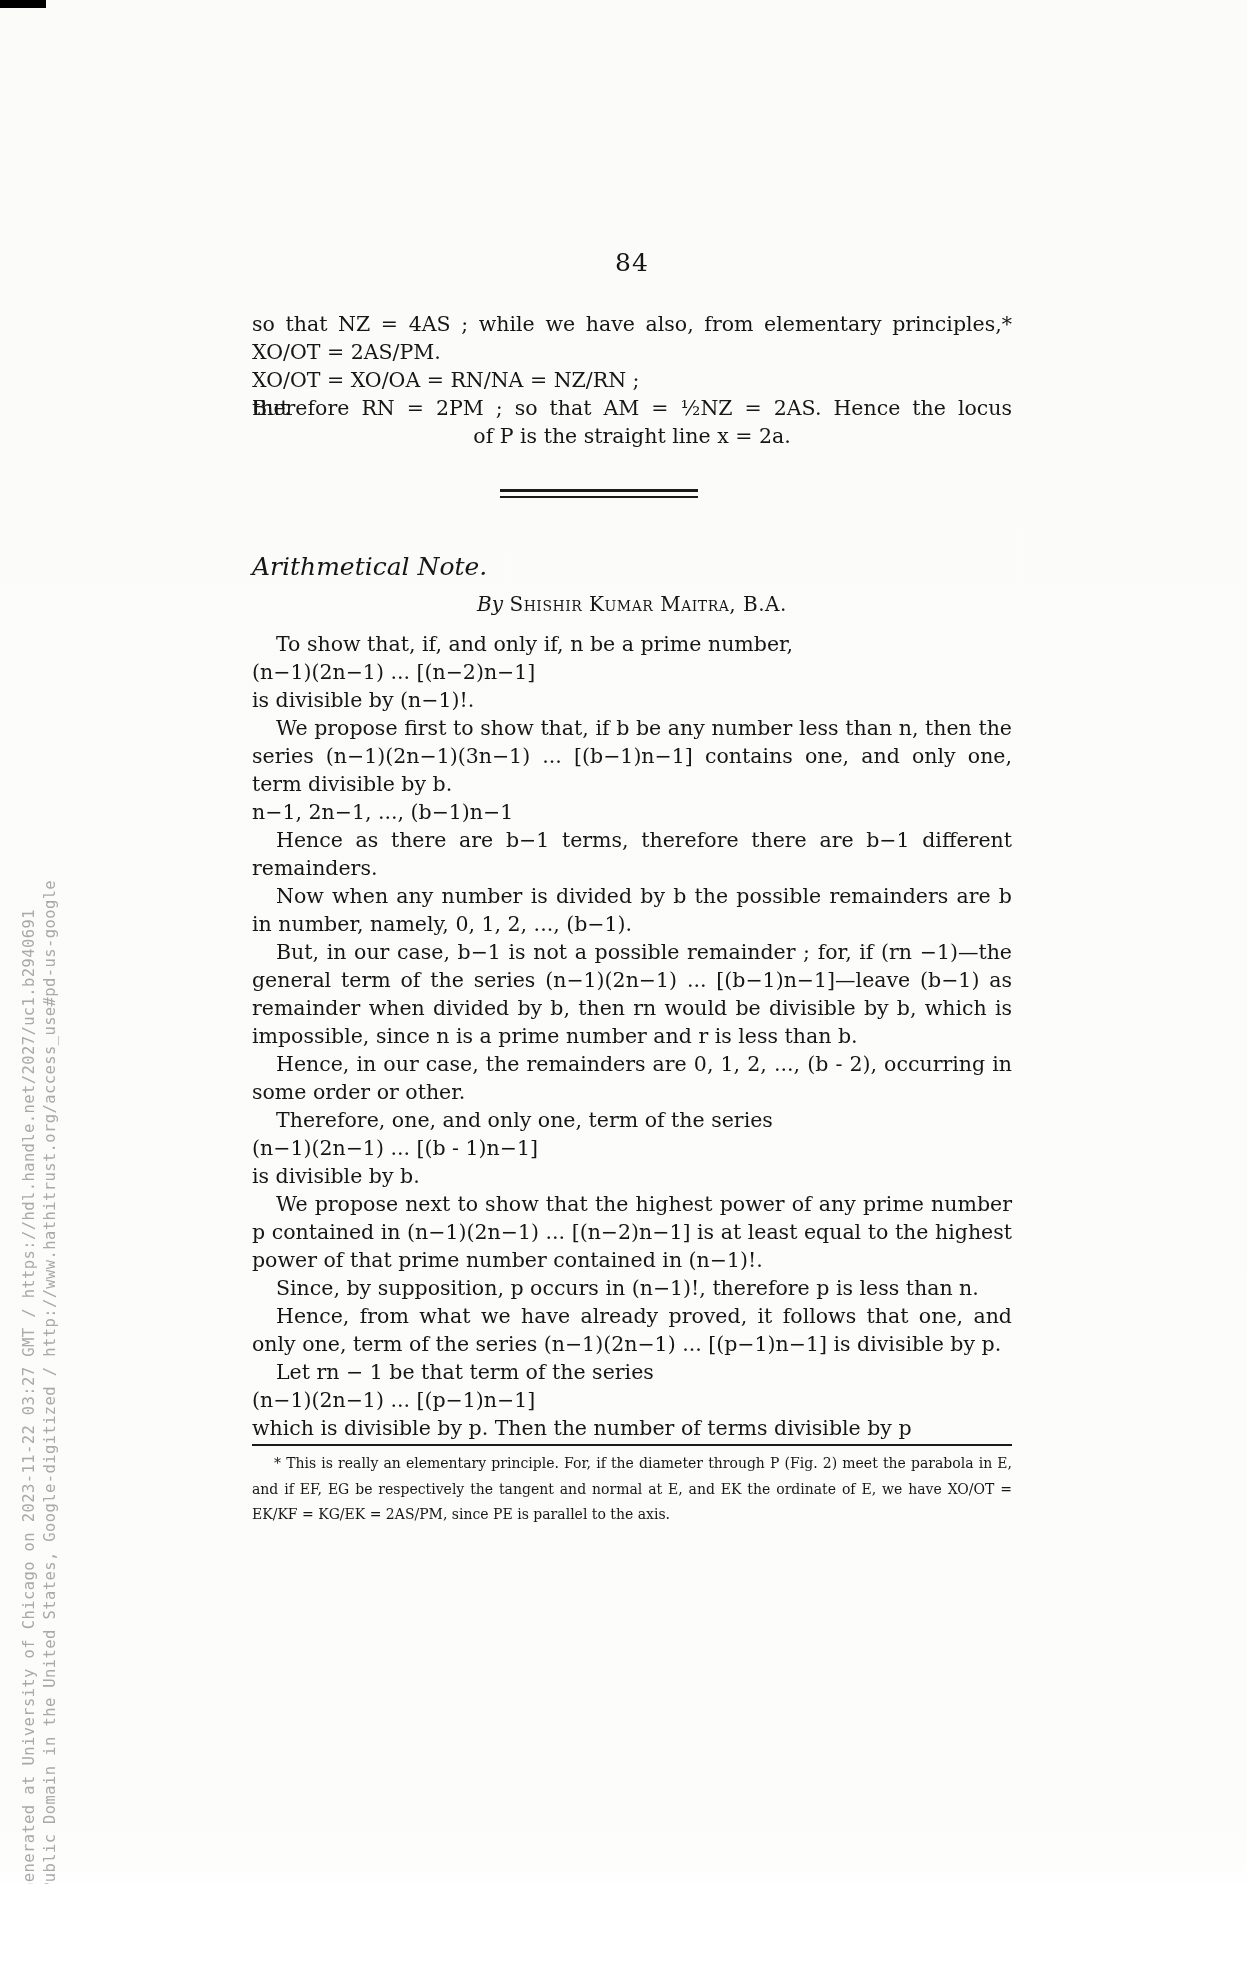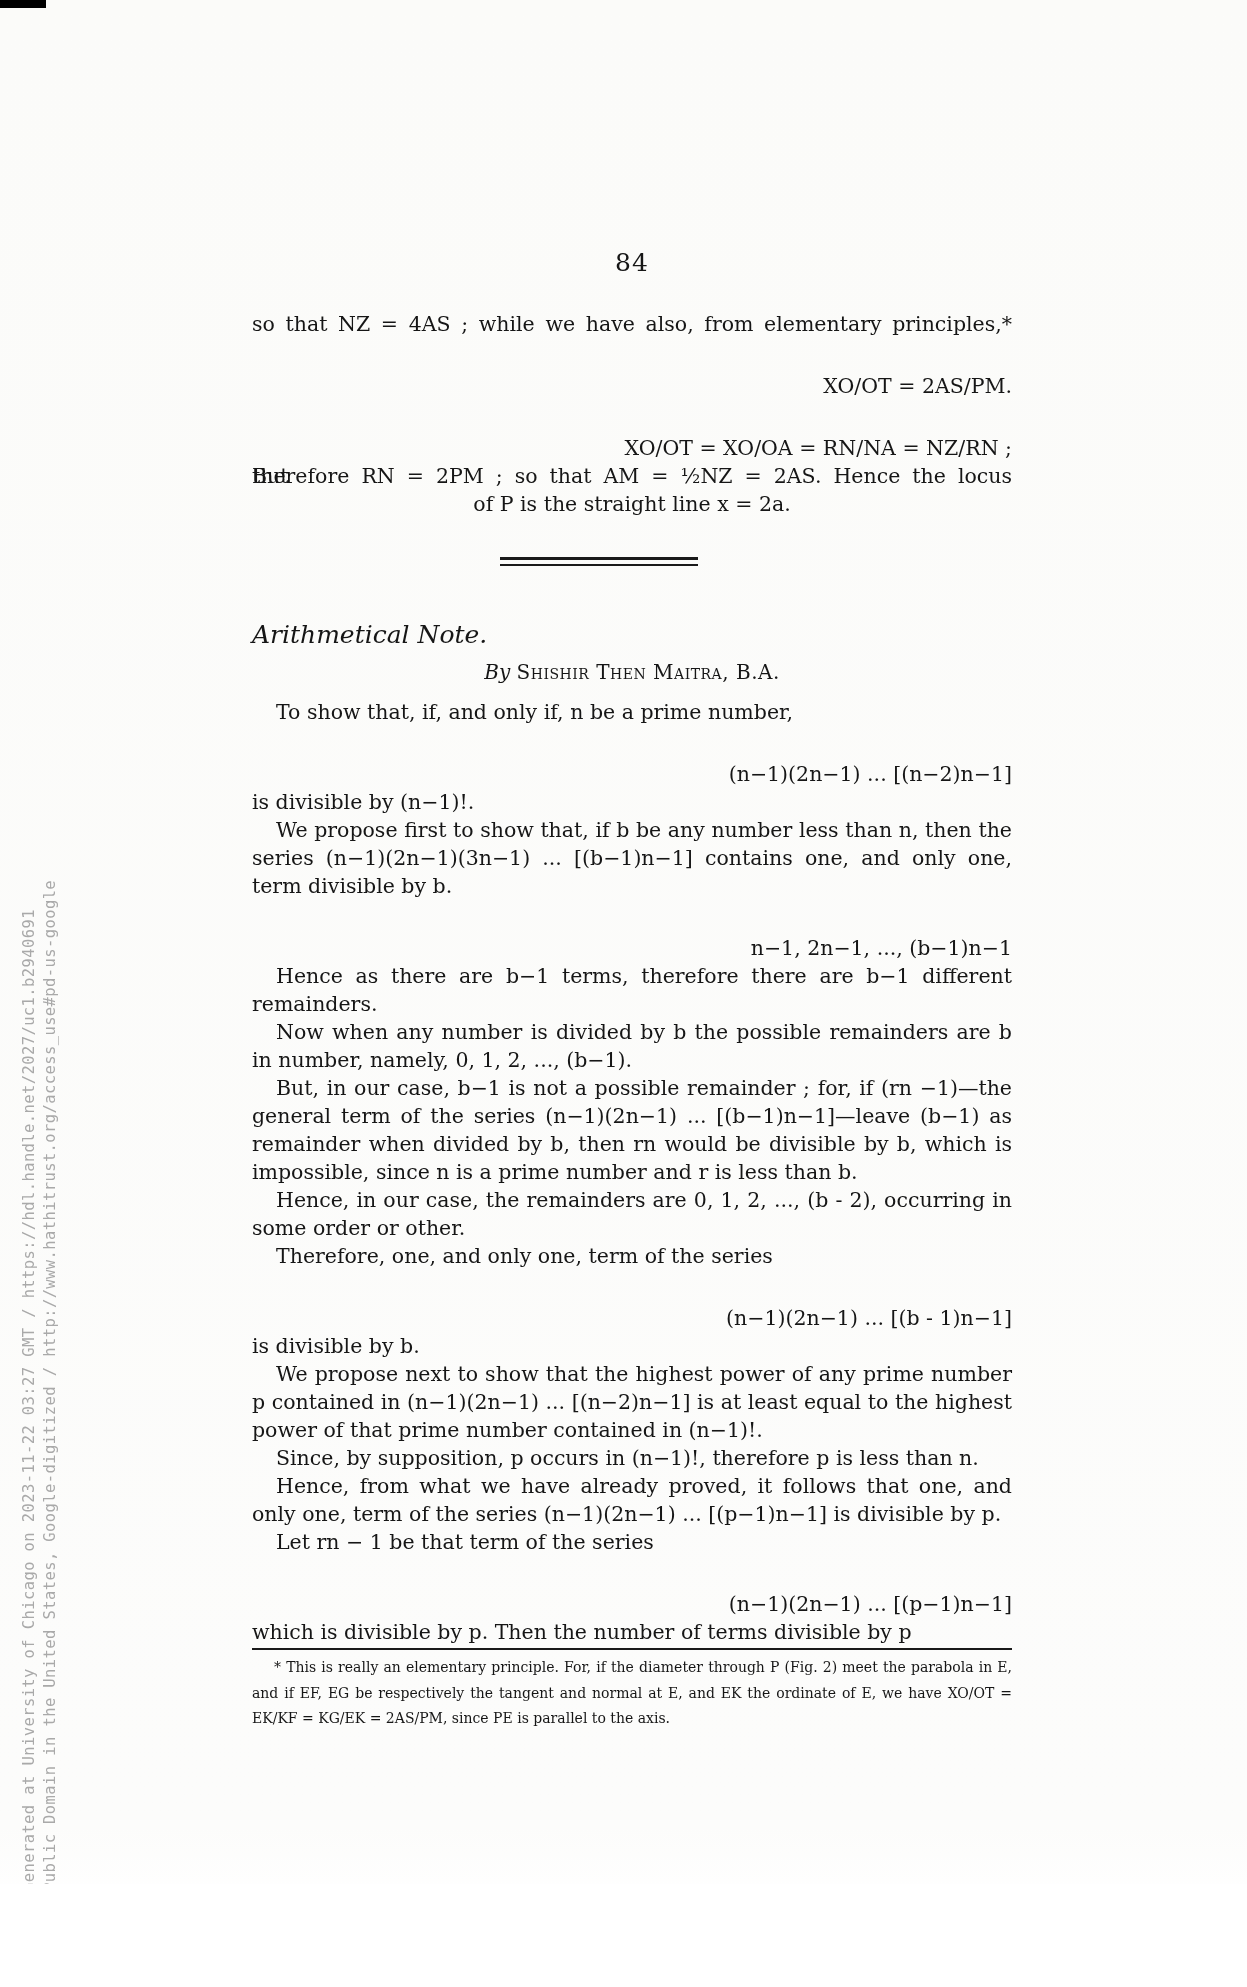--- a/index.html
+++ b/index.html
@@ -6,21 +6,21 @@
   body{width:1247px;height:1987px;position:relative;background:#ffffff;}
   .page{position:absolute;left:0;top:0;width:1247px;height:1987px;background:linear-gradient(180deg,#fbfbf9 0%,#fcfcfb 92%,#ffffff 96%);overflow:hidden;}
   .scan-artifact{position:absolute;left:0;top:0;width:46px;height:8px;background:#000;}
 
   
   .column{position:absolute;left:252px;top:248px;width:760px;color:#161616;
           font-family:"DejaVu Serif", serif;font-size:20.5px;line-height:28px;}
   .pagenum{text-align:center;font-size:25px;line-height:30px;margin-bottom:32px;letter-spacing:1px;}
   .stretch{text-align:justify;text-align-last:justify;}
   .plain{text-align:center;}
-  .eq{text-align:right;margin-top:34px;}
+  .eq{text-align:left;}
   .para{text-align:justify;text-indent:24px;}
   .cont{text-align:left;}
   .butrow{position:relative;}
   .butrow .butlabel{position:absolute;left:0;top:0;margin-top:28px;}
   .divider{margin:39px 0 0 248px;width:198px;height:4px;border-top:3px solid #1a1a1a;border-bottom:2px solid #1a1a1a;}
   .title{margin-top:54px;text-align:left;font-style:italic;font-size:25px;line-height:30px;}
   .byline{margin-top:9px;text-align:center;font-size:20px;line-height:26px;}
   .byline .by{font-style:italic;}
   .byline .name{font-variant:small-caps;letter-spacing:0.5px;}
   .blocks{margin-top:13px;}
@@ -59,21 +59,21 @@
       <div class="plain">of P is the straight line x = 2a.</div>
     </div>
 
     <div class="divider"></div>
 
     <div class="title">Arithmetical Note.</div>
 
     <div class="byline">
       <span class="by">By</span>
       <span> </span>
-      <span class="name">Shishir Then Maitra, B.A.</span>
+      <span class="name">Shishir Kumar Maitra, B.A.</span>
     </div>
 
     <div class="blocks">
         <div class="para">To show that, if, and only if, n be a prime number,</div>
         <div class="eq">(n−1)(2n−1) ... [(n−2)n−1]</div>
         <div class="cont">is divisible by (n−1)!.</div>
         <div class="para">We propose first to show that, if b be any number less than n, then the series (n−1)(2n−1)(3n−1) ... [(b−1)n−1] contains one, and only one, term divisible by b.</div>
         <div class="eq">n−1,  2n−1,  ...,  (b−1)n−1</div>
         <div class="para">Hence as there are b−1 terms, therefore there are b−1 different remainders.</div>
         <div class="para">Now when any number is divided by b the possible remainders are b in number, namely, 0, 1, 2, ..., (b−1).</div>

